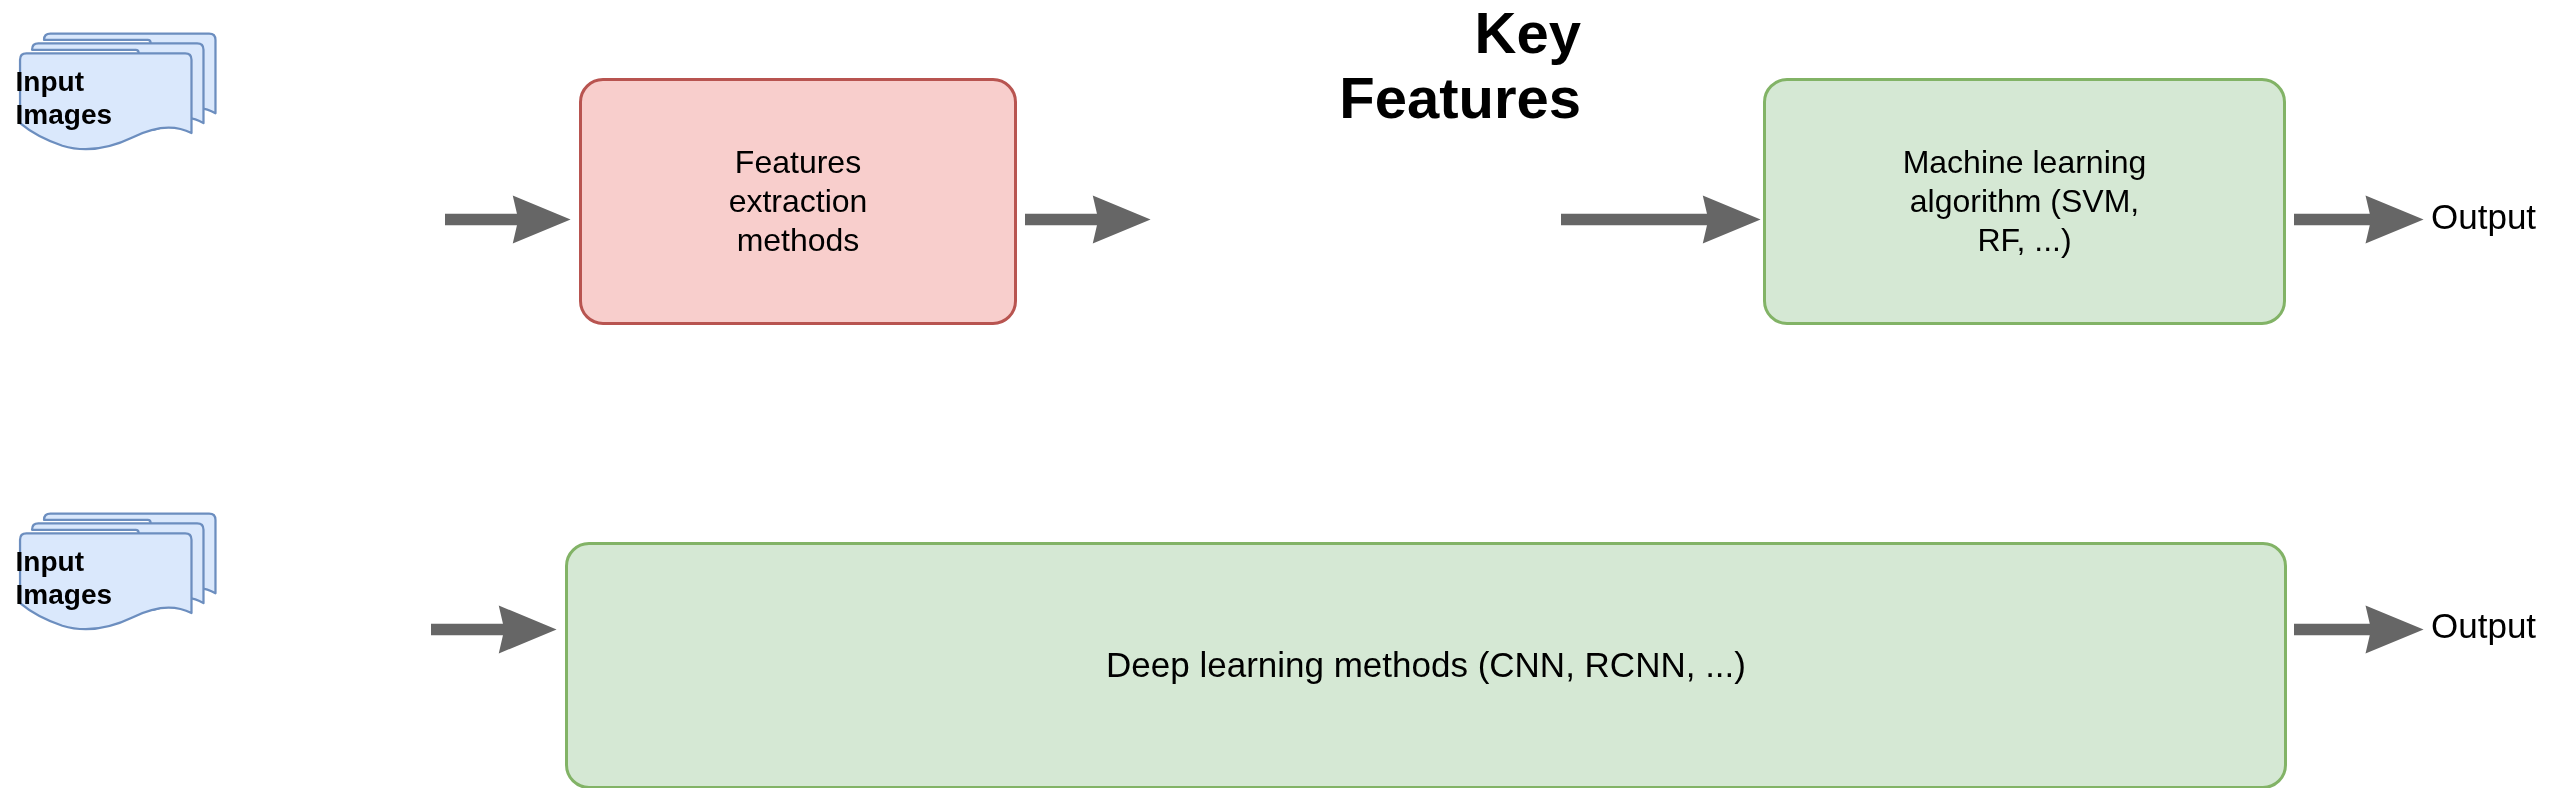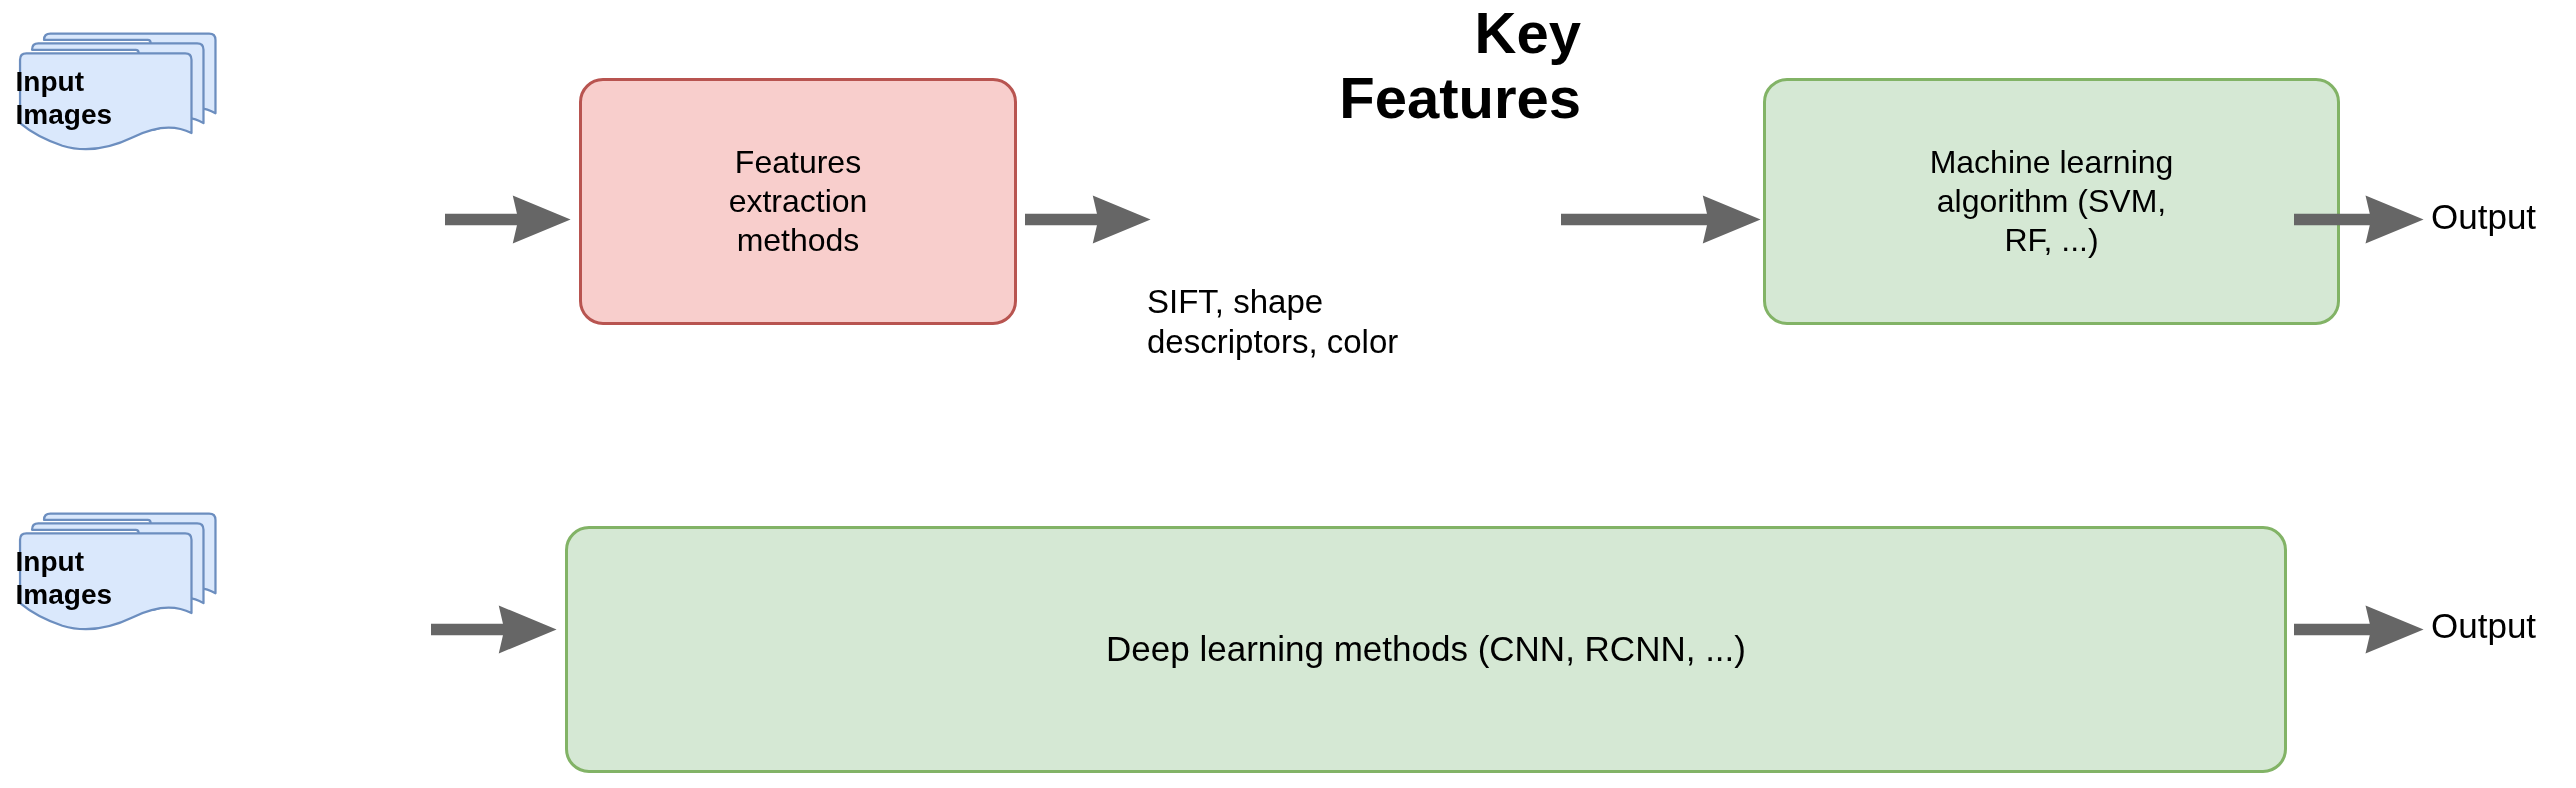--- a/index.html
+++ b/index.html
@@ -132,30 +132,28 @@
 
   <div class="arrow" style="left:1025px; top:194px; width:127px; height:51px;">
     <svg width="127" height="51" viewBox="0 0 180 72">
       <path d="M 0 28 L 102 28 L 96 2 L 178 36 L 96 70 L 102 44 L 0 44 Z" fill="#666666"></path>
     </svg>
   </div>
 
   <div class="textlabel heading" style="left:1143px; top:1.4px; width:438px; font-size:58px;">Key
 Features</div>
 
-  <div class="textlabel caption" style="left:1147px; top:282px; width:452px; font-size:33px;">SIFT, shape
-descriptors, color</div>
 
   <div class="arrow" style="left:1561px; top:194px; width:201px; height:51px;">
     <svg width="201" height="51" viewBox="0 0 285 72">
       <path d="M 0 28 L 207 28 L 201 2 L 283 36 L 201 70 L 207 44 L 0 44 Z" fill="#666666"></path>
     </svg>
   </div>
 
-  <div class="procbox green" style="left:1763px; top:78px; width:577px; height:247px; font-size:32px;">
+  <div class="procbox green" style="left:1763px; top:78px; width:523px; height:247px; font-size:32px;">
     <span>Machine learning
 algorithm (SVM,
 RF, ...)</span>
   </div>
 
   <div class="arrow" style="left:2294px; top:194px; width:131px; height:51px;">
     <svg width="131" height="51" viewBox="0 0 185 72">
       <path d="M 0 28 L 107 28 L 101 2 L 183 36 L 101 70 L 107 44 L 0 44 Z" fill="#666666"></path>
     </svg>
   </div>
@@ -174,21 +172,21 @@
     <div class="stack-label" style="top:35px; left:5.6px; width:169px; font-size:28px;">Input
 Images</div>
   </div>
 
   <div class="arrow" style="left:431px; top:604px; width:127px; height:51px;">
     <svg width="127" height="51" viewBox="0 0 180 72">
       <path d="M 0 28 L 102 28 L 96 2 L 178 36 L 96 70 L 102 44 L 0 44 Z" fill="#666666"></path>
     </svg>
   </div>
 
-  <div class="procbox green" style="left:565px; top:526px; width:1722px; height:247px; font-size:35px;">
+  <div class="procbox green" style="left:565px; top:542px; width:1722px; height:247px; font-size:35px;">
     <span>Deep learning methods (CNN, RCNN, ...)</span>
   </div>
 
   <div class="arrow" style="left:2294px; top:604px; width:131px; height:51px;">
     <svg width="131" height="51" viewBox="0 0 185 72">
       <path d="M 0 28 L 107 28 L 101 2 L 183 36 L 101 70 L 107 44 L 0 44 Z" fill="#666666"></path>
     </svg>
   </div>
 
   <div class="textlabel output" style="left:2431px; top:607px; font-size:35px;">Output</div>

